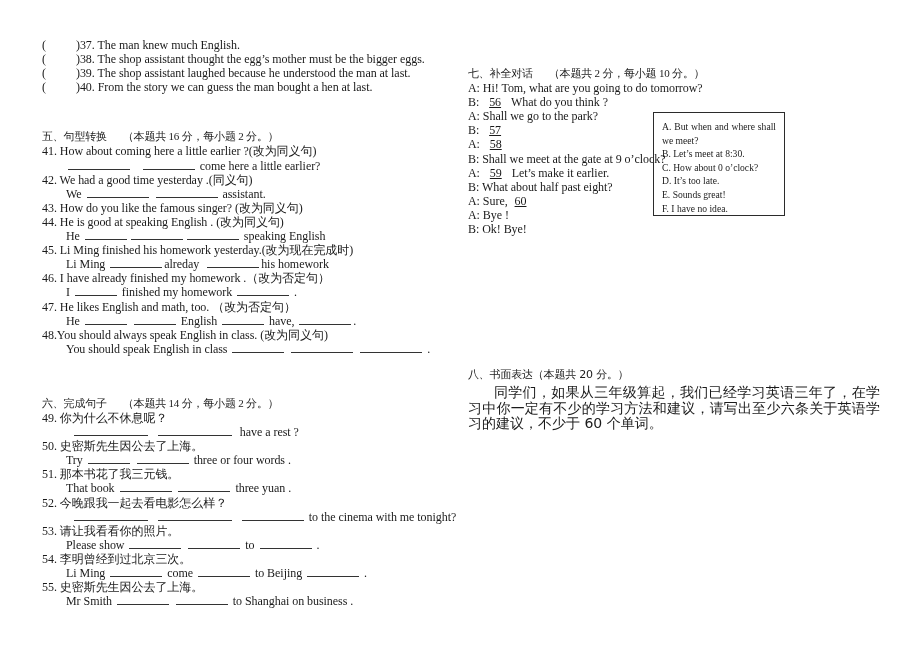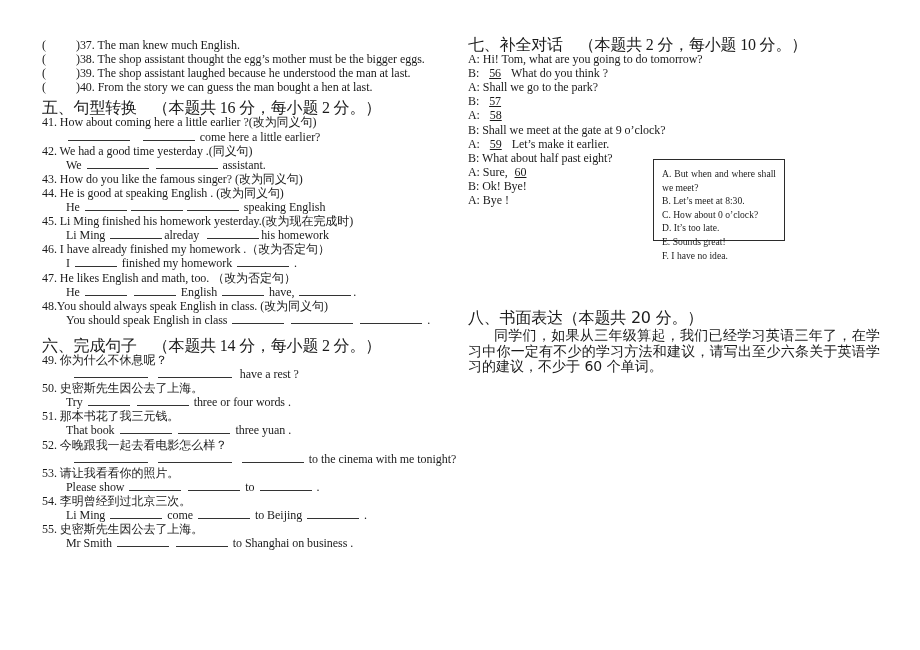--- a/index.html
+++ b/index.html
@@ -35,25 +35,26 @@
   }
   .line {
     font-size: 12px;
     line-height: 14.1px;
     white-space: nowrap;
     letter-spacing: -0.05px;
   }
   .indent1 { padding-left: 24px; }
   .indent2 { padding-left: 30px; }
   .sec-head {
-    font-size: 16px;
+    font-size: 11px;
     line-height: 14.1px;
     white-space: nowrap;
     font-family: "DejaVu Sans", "Liberation Sans", sans-serif;
     letter-spacing: -0.2px;
+    margin-top: 28px;
   }
   .sec-head .pts {
     font-family: "Liberation Serif", serif;
     padding-left: 16px;
   }
   .gap-sm { height: 7px; }
   .gap-md { height: 12px; }
   .gap-lg { height: 18px; }
   .blank {
     display: inline-block;
@@ -72,25 +73,24 @@
   }
   .ans {
     text-decoration: underline;
     padding: 0 4px;
   }
   .opt-box {
     position: absolute;
     left: 653px;
     top: 112px;
     width: 132px;
-    height: 82px;
+    height: 104px;
     border: 1px solid #2b2b2b;
     box-sizing: border-box;
     padding: 7px 8px 4px 8px;
-    margin-top: 47px;
   }
   .opt-line {
     font-size: 9.6px;
     line-height: 13.6px;
     text-align: justify;
   }
   .opt-line.just {
     text-align: justify;
     text-align-last: justify;
   }
@@ -175,22 +175,22 @@
 
     <div class="line"><span>A:</span> <span>Hi! Tom, what are you going to do tomorrow?</span></div>
     <div class="line"><span>B:</span> &nbsp;<span class="ans">56</span> &nbsp;<span>What do you think ?</span></div>
     <div class="line"><span>A:</span> <span>Shall we go to the park?</span></div>
     <div class="line"><span>B:</span> &nbsp;<span class="ans">57</span></div>
     <div class="line"><span>A:</span> &nbsp;<span class="ans">58</span></div>
     <div class="line"><span>B:</span> <span>Shall we meet at the gate at 9 o’clock?</span></div>
     <div class="line"><span>A:</span> &nbsp;<span class="ans">59</span> &nbsp;<span>Let’s make it earlier.</span></div>
     <div class="line"><span>B:</span> <span>What about half past eight?</span></div>
     <div class="line"><span>A:</span> <span>Sure,</span> <span class="ans">60</span></div>
+    <div class="line"><span>A:</span> <span>Bye !</span></div>
     <div class="line"><span>B:</span> <span>Ok! Bye!</span></div>
-    <div class="line"><span>A:</span> <span>Bye !</span></div>
 
     <div class="gap-lg"></div>
     <div style="height:86px"></div>
 
     <div class="sec-head"><span class="cn">八、书面表达（本题共 20 分。）</span></div>
     <div style="height:3px"></div>
     <div class="writing-body cn">同学们，如果从三年级算起，我们已经学习英语三年了，在学习中你一定有不少的学习方法和建议，请写出至少六条关于英语学习的建议，不少于 60 个单词。</div>
 
   </div>
 

